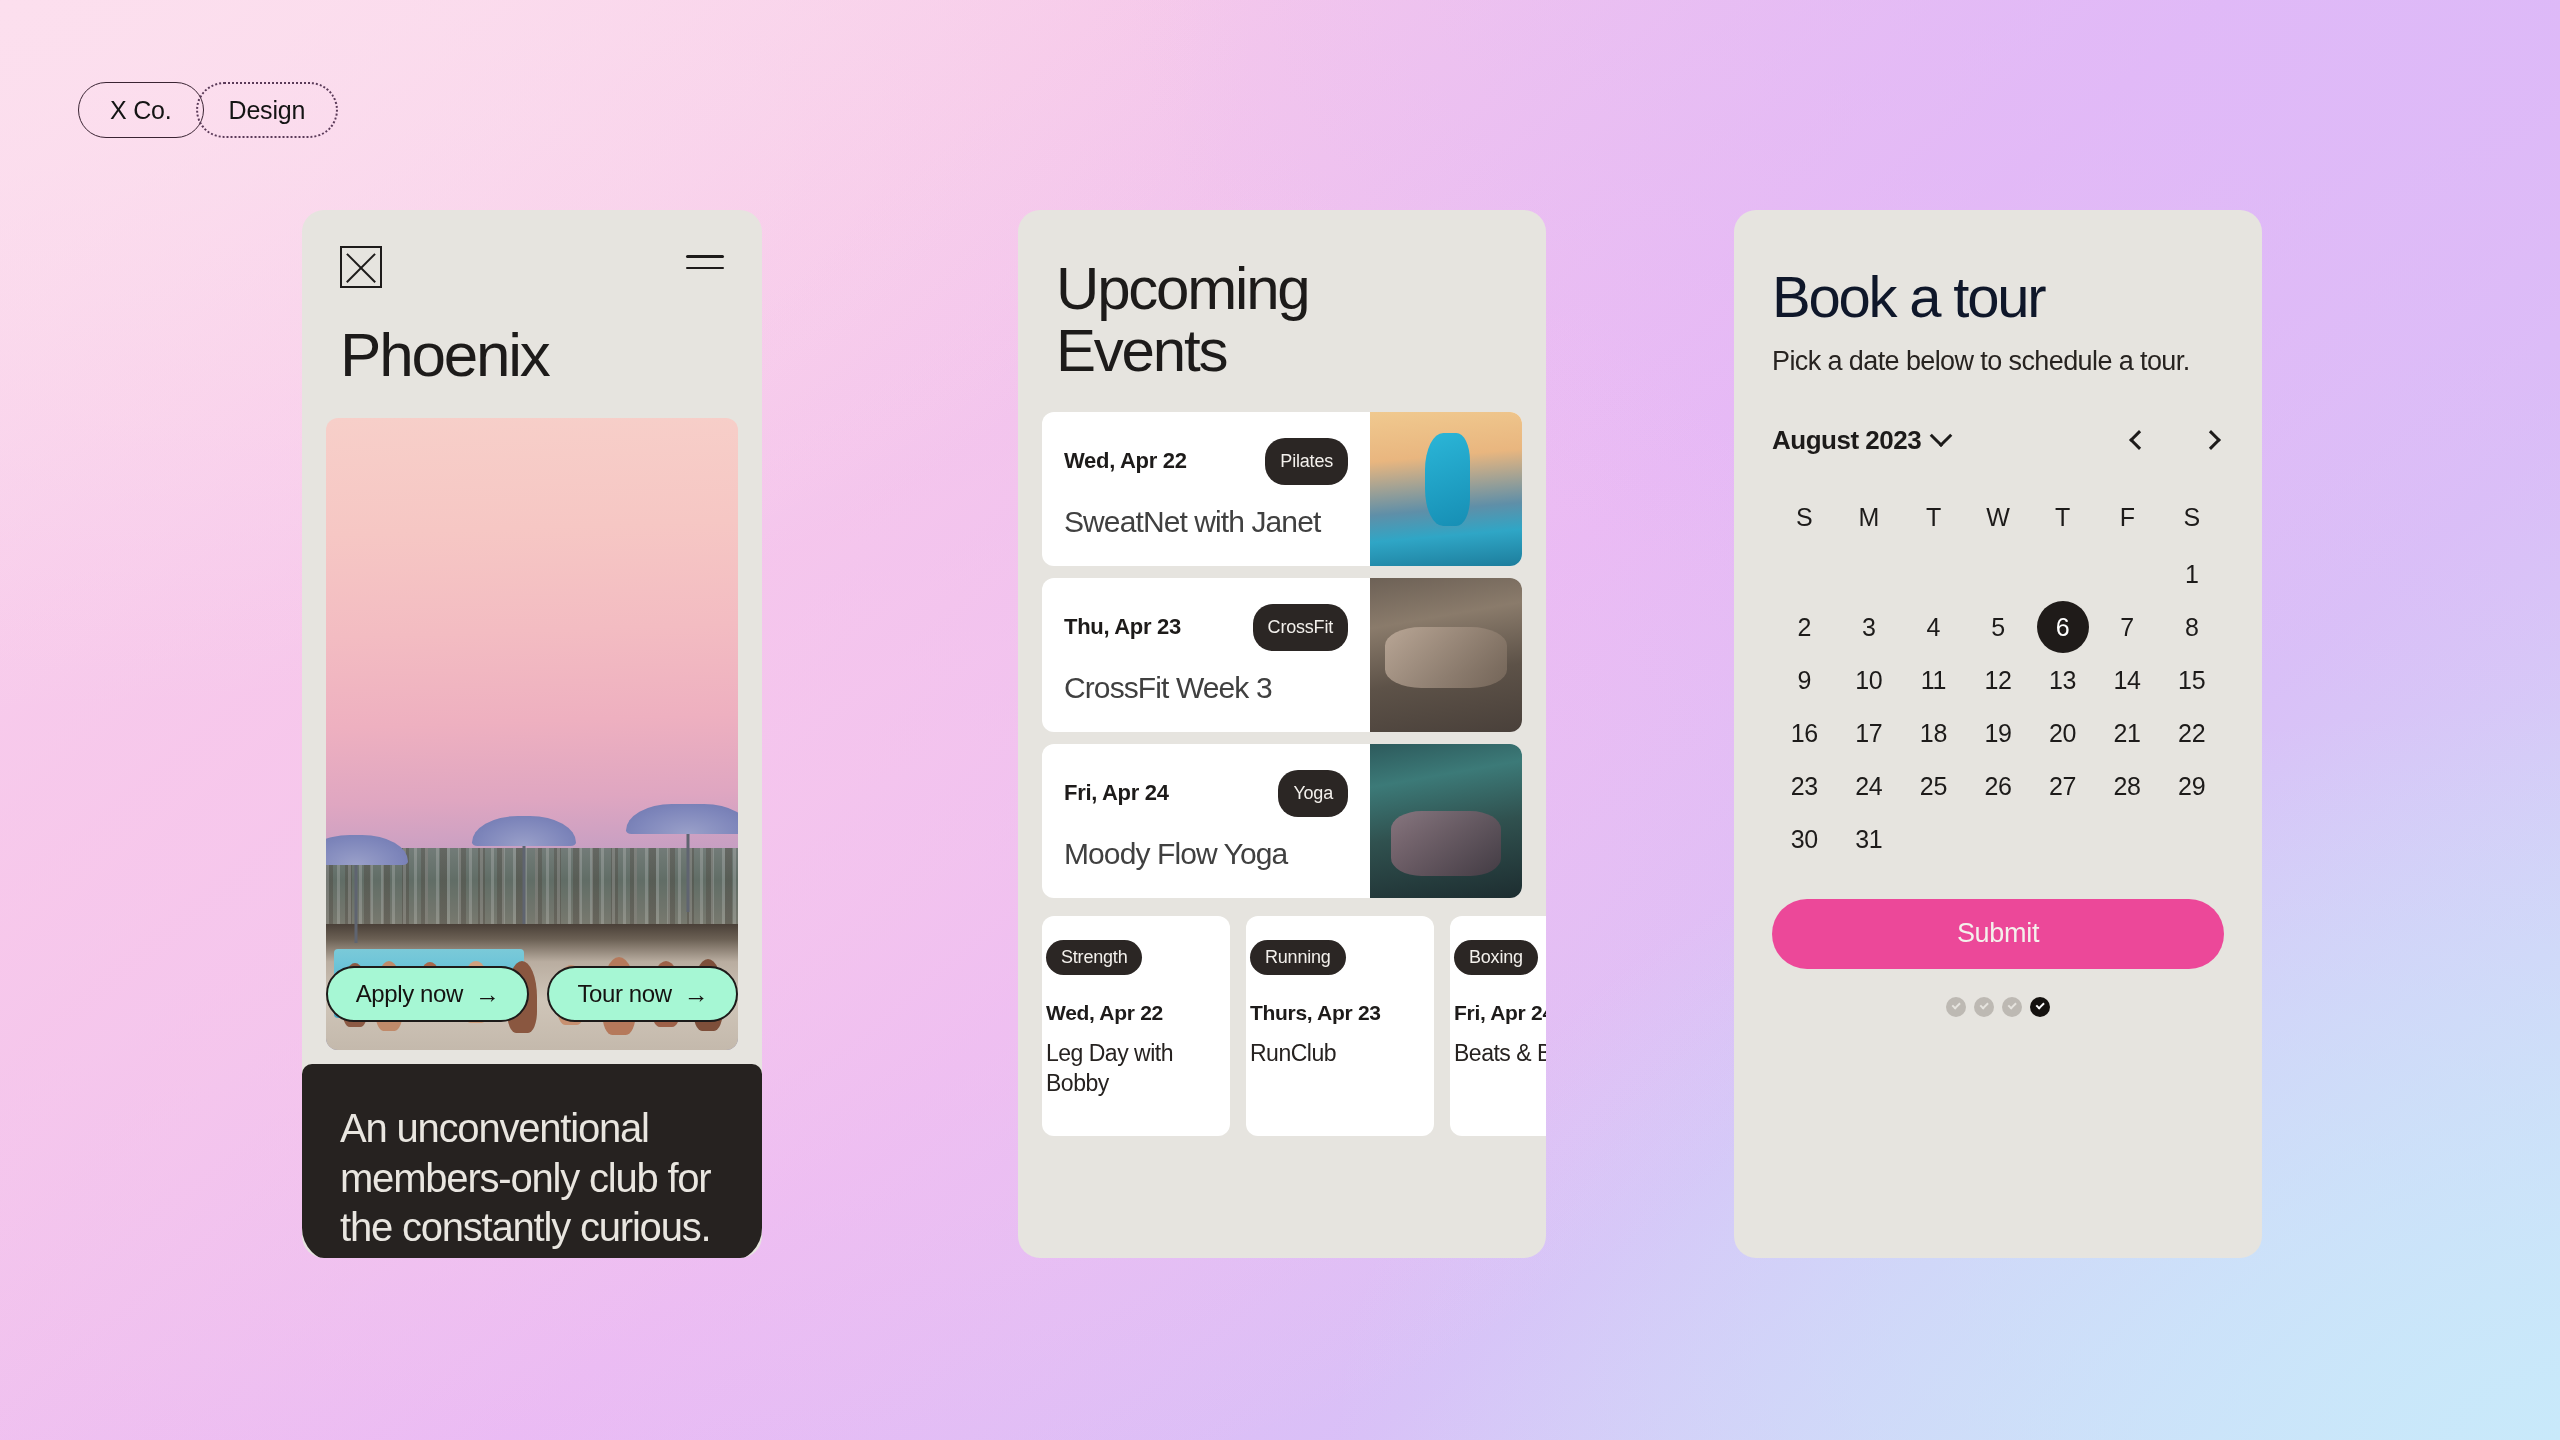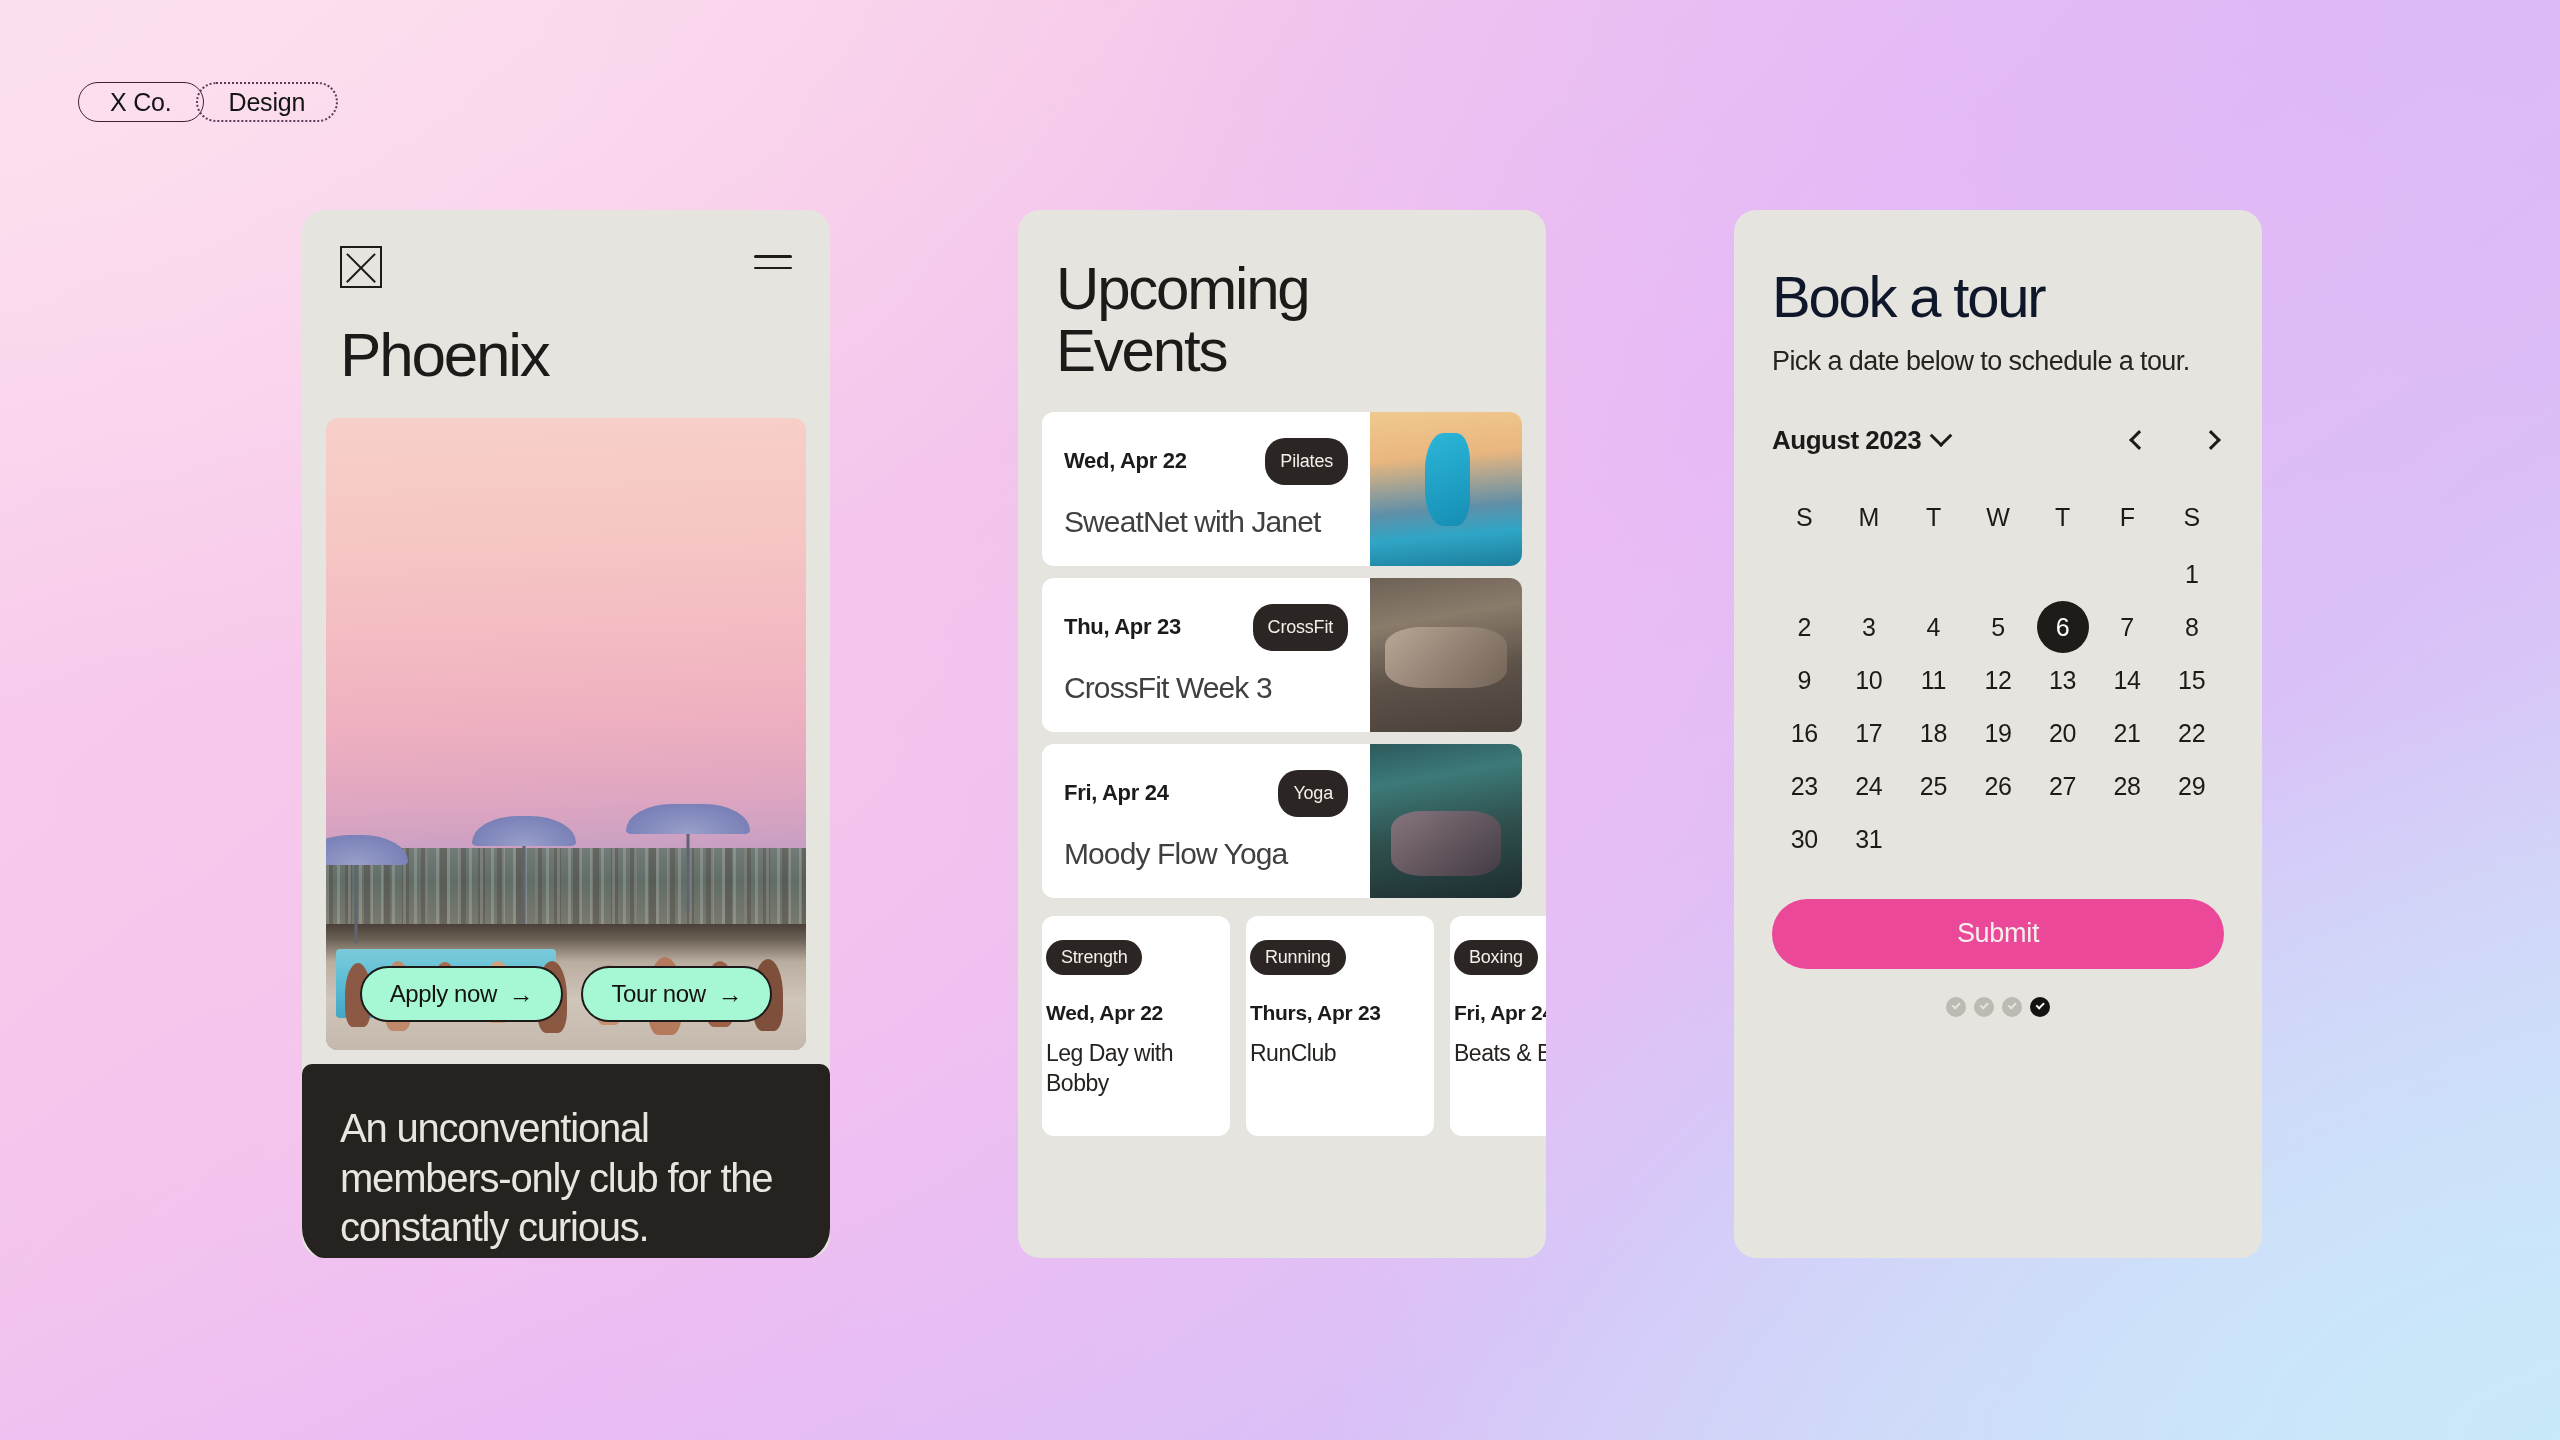--- a/index.html
+++ b/index.html
@@ -25,42 +25,42 @@
 
   
   .tags {
     position: absolute;
     left: 78px;
     top: 82px;
     display: flex;
     align-items: center;
   }
   .tag {
-    height: 40px;
+    height: 56px;
     padding: 0 31px;
     border-radius: 30px;
     display: flex;
     align-items: center;
     justify-content: center;
     font-size: 25px;
     color: #141414;
     letter-spacing: -0.2px;
     white-space: nowrap;
   }
   .tag-solid { border: 1.6px solid #3a2433; background: transparent; }
   .tag-dotted { border: 2px dotted #5a3a58; margin-left: -8px; background: transparent; }
 
   
   .phone {
     position: absolute;
     background: #e6e4df;
     border-radius: 22px;
     overflow: hidden;
   }
-  #phone-1 { left: 302px; top: 210px; width: 528px; height: 1048px; }
+  #phone-1 { left: 302px; top: 210px; width: 460px; height: 1048px; }
   #phone-2 { left: 1018px; top: 210px; width: 528px; height: 1048px; }
   #phone-3 { left: 1734px; top: 210px; width: 528px; height: 1048px; }
 
   
   .p1-top {
     padding: 36px 38px 0 38px;
     display: flex;
     align-items: flex-start;
     justify-content: space-between;
   }

